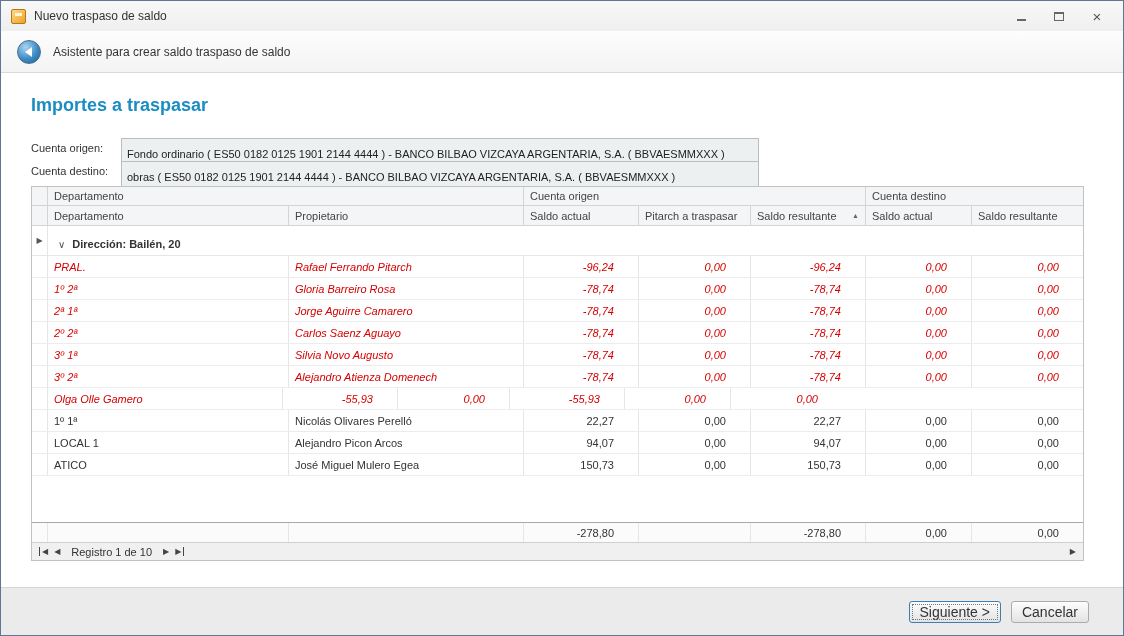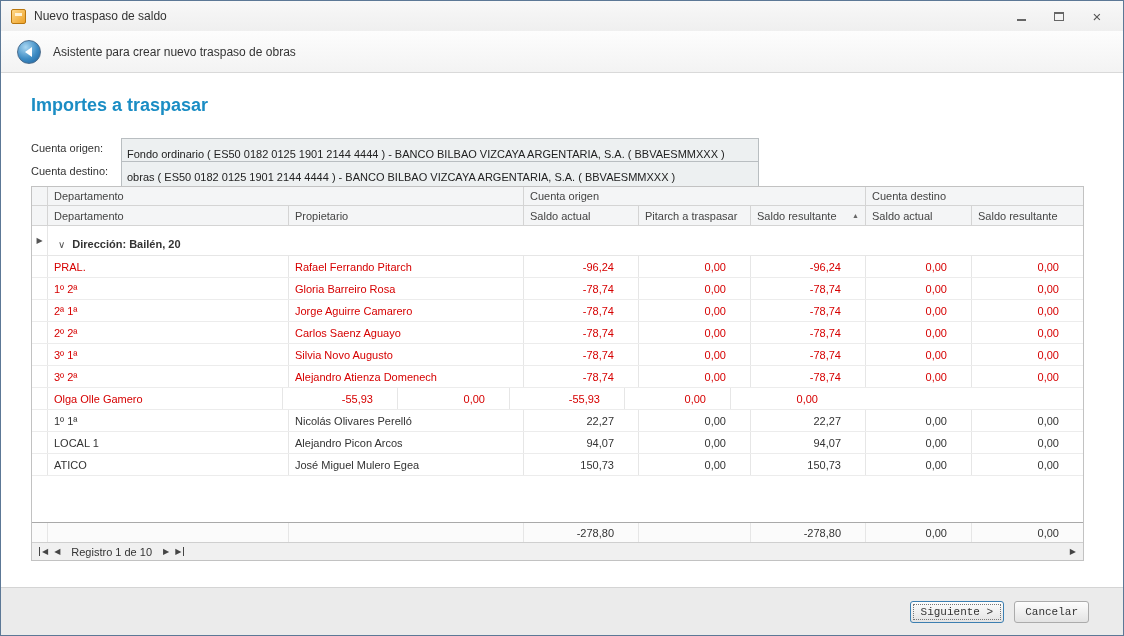--- a/index.html
+++ b/index.html
@@ -59,38 +59,38 @@
   .sort-icon { font-size: 7px; color: #666; margin-left: 4px; }
 
   .group-row { height: 30px; border-bottom: 1px solid #e6e6e6; }
   .group-row .td { border-right: none; align-items: flex-end; padding-bottom: 5px; }
   .group-row .c0 { border-right: 1px solid #e6e6e6; align-items: center; padding-bottom: 0; }
   .gcell { width: 1035px; padding-left: 10px; font-weight: bold; }
   .chev { font-weight: normal; color: #555; margin-right: 7px; font-size: 10px; }
   .row-arrow { font-size: 8px; color: #555; }
 
   .tbody .tr { height: 22px; border-bottom: 1px solid #ececec; background: #fff; }
-  .tbody .neg .td { color: var(--negative-red); }
+  .tbody .neg .td { color: var(--negative-red); font-style: italic; }
 
   .filler { flex: 1 1 auto; background: #fff; }
 
   .totals { height: 20px; border-top: 1px solid #a9a9a9; background: #fbfbfb; }
   .totals .td { border-right: 1px solid #e6e6e6; color: #333; }
   .totals .td:last-child { border-right: none; }
 
   .pager { height: 18px; flex: 0 0 auto; background: #f0f0f0; border-top: 1px solid #cfcfcf; display: flex; align-items: center; padding: 0 5px; font-size: 11px; color: #333; }
   .pg-btn { font-size: 8px; color: #444; padding: 0 3px; display: flex; align-items: center; }
   .pg-first { border-left: 1px solid #444; padding-left: 2px; margin-left: 2px; }
   .pg-last { border-right: 1px solid #444; padding-right: 2px; }
   .pg-status { margin: 0 8px; }
   .scroll-right { margin-left: auto; font-size: 8px; color: #444; padding-right: 2px; }
 
   
   .footer { position: absolute; left: 0; right: 0; bottom: 0; height: 48px; background: #ebebeb; border-top: 1px solid #d4d4d4; display: flex; align-items: center; justify-content: flex-end; gap: 10px; padding-right: 34px; }
-  .btn { height: 22px; min-width: 70px; font-size: 11px; color: #333; background: linear-gradient(#fdfdfd, #e3e3e3); border: 1px solid #ababab; border-radius: 3px; padding: 0 10px; font-family: Liberation Mono, monospace; }
+  .btn { height: 22px; min-width: 70px; font-size: 14px; color: #333; background: linear-gradient(#fdfdfd, #e3e3e3); border: 1px solid #ababab; border-radius: 3px; padding: 0 10px; font-family: Liberation Sans, sans-serif; }
   .btn-default { border-color: #3c7fb1; outline: 1px dotted #777; outline-offset: -4px; }
 </style>
 </head>
 <body>
 
 <div class="window">
 
   <div class="titlebar">
     <div class="app-icon"></div>
     <span class="title">Nuevo traspaso de saldo</span>
@@ -104,21 +104,21 @@
       <div class="win-btn">
           <span class="g-close">×</span>
         </div>
     </div>
   </div>
 
   <div class="wizard-header">
     <div class="back-button">
       <span class="back-arrow"></span>
     </div>
-    <span class="wizard-title">Asistente para crear nuevo traspaso de obras</span>
+    <span class="wizard-title">Asistente para crear saldo traspaso de saldo</span>
   </div>
 
   <div class="section-title">Importes a traspasar</div>
 
   <div class="field-label lbl-origin">Cuenta origen:</div>
   <div class="field-box box-origin">Fondo ordinario ( ES50 0182 0125 1901 2144 4444 ) - BANCO BILBAO VIZCAYA ARGENTARIA, S.A. ( BBVAESMMXXX )</div>
 
   <div class="field-label lbl-dest">Cuenta destino:</div>
   <div class="field-box box-dest">obras ( ES50 0182 0125 1901 2144 4444 ) - BANCO BILBAO VIZCAYA ARGENTARIA, S.A. ( BBVAESMMXXX )</div>
 

